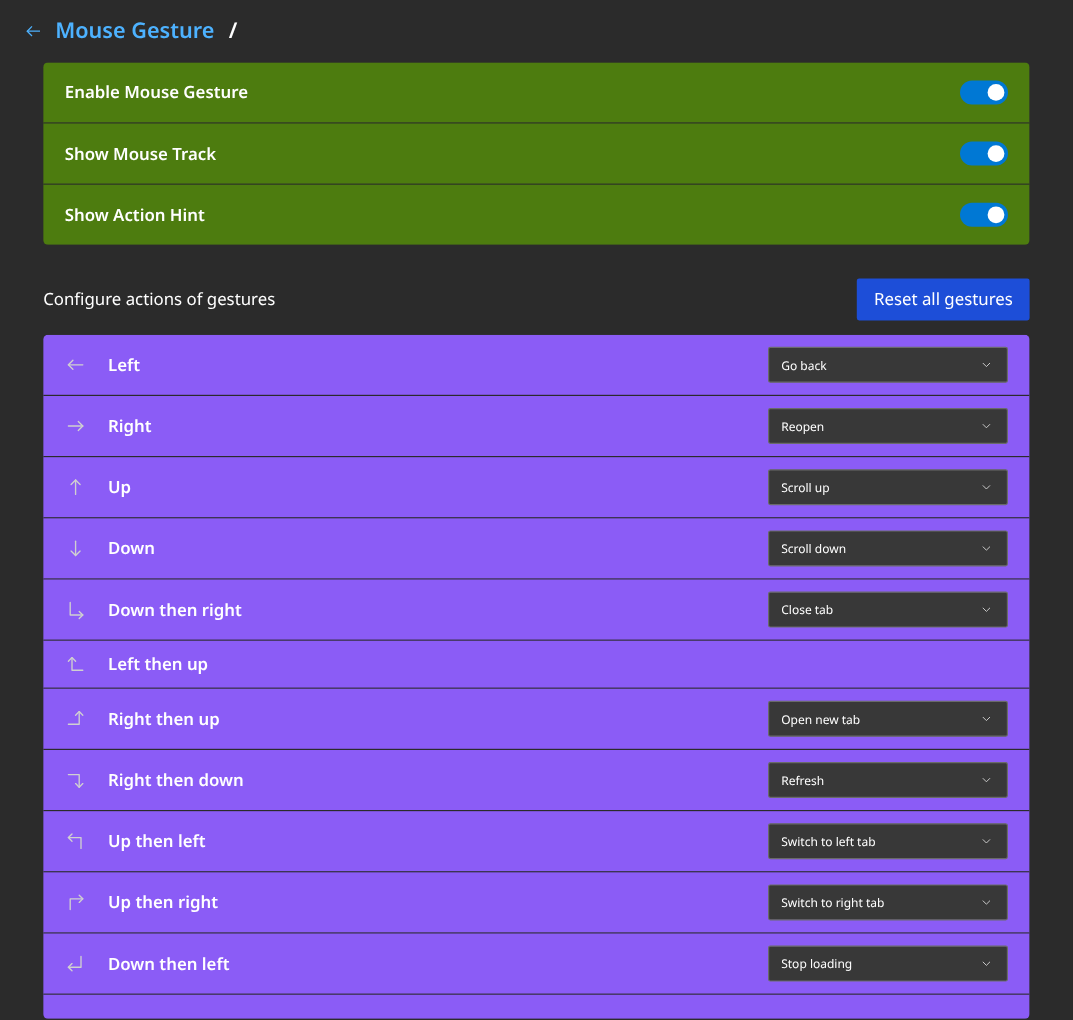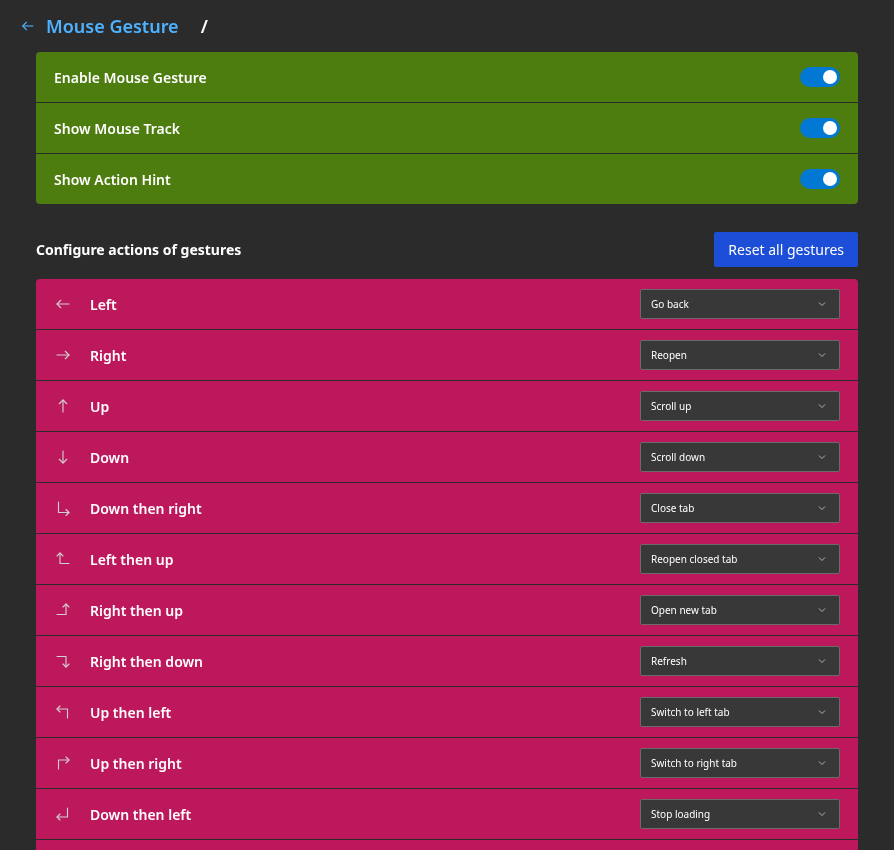--- a/index.html
+++ b/index.html
@@ -25,21 +25,21 @@
       justify-content: center;
       width: 20px;
       height: 20px;
       cursor: pointer;
     }
     .breadcrumb {
       font-size: 18px;
       font-weight: 600;
       display: flex;
       align-items: center;
-      gap: 22px;
+      gap: 12px;
     }
     .breadcrumb-link {
       color: #4db2ff;
       cursor: pointer;
     }
     .breadcrumb-sep { color: #ffffff; }
     .breadcrumb-current { color: #ffffff; }
     .content {
       padding: 0 36px;
     }
@@ -79,41 +79,41 @@
       background: #ffffff;
       border-radius: 50%;
     }
     .section-header {
       display: flex;
       justify-content: space-between;
       align-items: center;
       margin-bottom: 12px;
     }
     .section-title {
-      font-weight: 700;
+      font-weight: 400;
     }
     .reset-btn {
       background: #1d4ed8;
       color: #ffffff;
       border: none;
       padding: 8px 14px;
       border-radius: 2px;
       cursor: pointer;
       font-size: 14px;
       font-family: inherit;
     }
     .gesture-list {
       border-radius: 4px;
       overflow: hidden;
     }
     .gesture-row {
       display: flex;
       align-items: center;
       justify-content: space-between;
-      background: #be185d;
+      background: #8b5cf6;
       padding: 10px 18px;
       border-bottom: 1px solid #2b2b2b;
     }
     .gesture-row:last-child { border-bottom: none; }
     .gesture-left {
       display: flex;
       align-items: center;
       gap: 18px;
     }
     .gesture-icon {
@@ -288,28 +288,20 @@
       <div class="gesture-row">
     <div class="gesture-left">
       <span class="gesture-icon">
             <svg width="18" height="18" viewBox="0 0 24 24">
               <polyline points="20,18 8,18 8,4" stroke="currentColor" stroke-width="1.5" fill="none" stroke-linecap="round" stroke-linejoin="round"></polyline>
               <polyline points="4,8 8,4 12,8" stroke="currentColor" stroke-width="1.5" fill="none" stroke-linecap="round" stroke-linejoin="round"></polyline>
             </svg>
           </span>
       <span class="gesture-name">Left then up</span>
     </div>
-    <div class="gesture-select">
-      <span>Reopen closed tab</span>
-      <span class="chevron">
-            <svg width="12" height="12" viewBox="0 0 24 24" fill="none" stroke="currentColor" stroke-width="1.6">
-              <polyline points="6,9 12,15 18,9"></polyline>
-            </svg>
-          </span>
-    </div>
       </div>
       <div class="gesture-row">
     <div class="gesture-left">
       <span class="gesture-icon">
             <svg width="18" height="18" viewBox="0 0 24 24">
               <polyline points="4,18 16,18 16,4" stroke="currentColor" stroke-width="1.5" fill="none" stroke-linecap="round" stroke-linejoin="round"></polyline>
               <polyline points="12,8 16,4 20,8" stroke="currentColor" stroke-width="1.5" fill="none" stroke-linecap="round" stroke-linejoin="round"></polyline>
             </svg>
           </span>
       <span class="gesture-name">Right then up</span>

